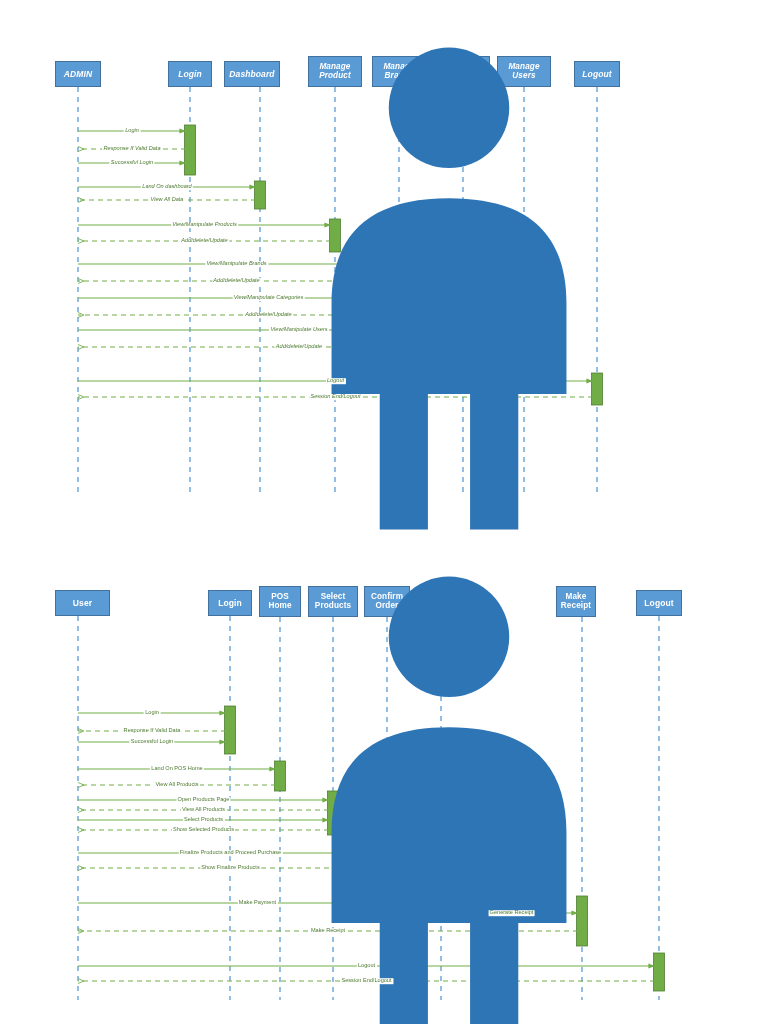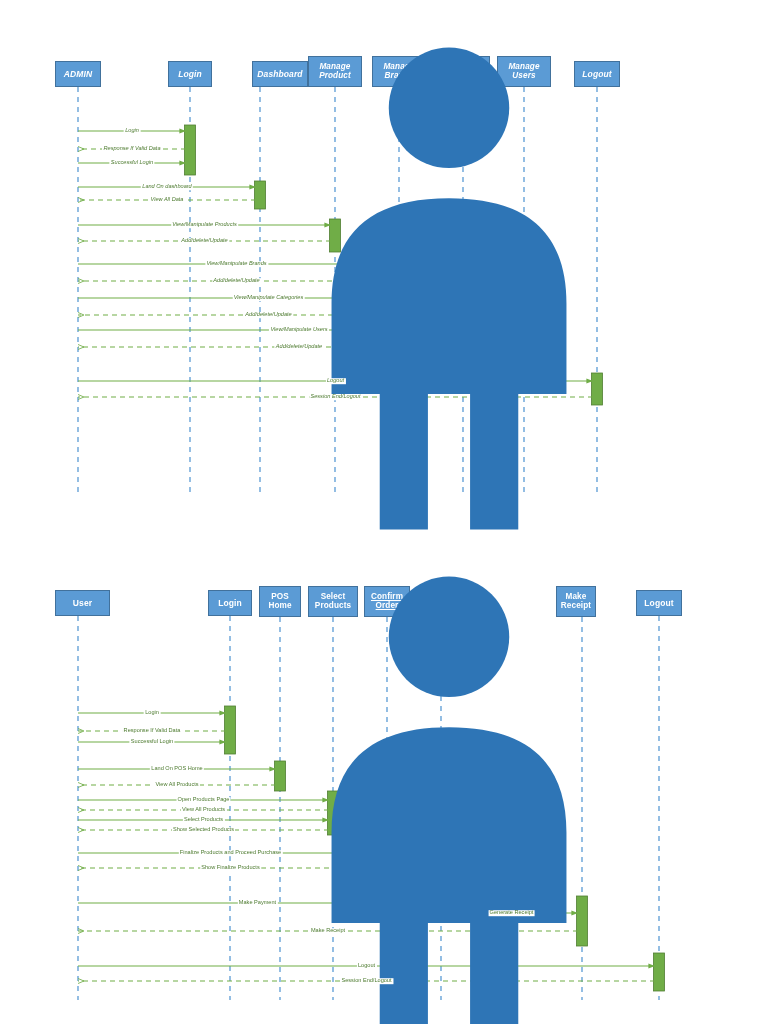--- a/index.html
+++ b/index.html
@@ -117,21 +117,21 @@
         <line x1="78" y1="381" x2="593" y2="381" stroke="#70AD47" stroke-width="1.1" marker-end="url(#svg-admin-arrow-solid)"></line>
         <line x1="593" y1="397" x2="78" y2="397" stroke="#70AD47" stroke-width="1.1" marker-end="url(#svg-admin-arrow-open)" stroke-dasharray="5,4"></line>
       </svg>
     <div id="boxes-admin">
         <div class="ll-box" style="left: 55px; top: 61px; width: 46px; height: 26px;">
           <span>ADMIN</span>
         </div>
         <div class="ll-box" style="left: 168px; top: 61px; width: 44px; height: 26px;">
           <span>Login</span>
         </div>
-        <div class="ll-box" style="left: 224px; top: 61px; width: 56px; height: 26px; margin-left: 28px;">
+        <div class="ll-box" style="left: 224px; top: 61px; width: 56px; height: 26px;">
           <span>Dashboard</span>
         </div>
         <div class="ll-box two-line" style="left: 308px; top: 56px; width: 54px; height: 31px;">
           <span>Manage<br>Product</span>
         </div>
         <div class="ll-box two-line" style="left: 372px; top: 56px; width: 54px; height: 31px;">
           <span>Manage<br>Brands</span>
         </div>
         <div class="ll-box two-line" style="left: 436px; top: 56px; width: 54px; height: 31px;">
           <span>Manage<br>Categories</span>
@@ -216,21 +216,21 @@
         </div>
         <div class="ll-box" style="left: 208px; top: 78px; width: 44px; height: 26px;">
           <span>Login</span>
         </div>
         <div class="ll-box two-line" style="left: 259px; top: 74px; width: 42px; height: 31px;">
           <span>POS<br>Home</span>
         </div>
         <div class="ll-box two-line" style="left: 308px; top: 74px; width: 50px; height: 31px;">
           <span>Select<br>Products</span>
         </div>
-        <div class="ll-box two-line" style="left: 364px; top: 74px; width: 46px; height: 31px; text-decoration: underline;">
+        <div class="ll-box two-line" style="left: 364px; top: 74px; width: 46px; height: 31px;">
           <span>Confirm<br>Order</span>
         </div>
         <div class="ll-box" style="left: 416px; top: 78px; width: 50px; height: 26px;">
           <span>Payment</span>
         </div>
         <div class="ll-box two-line" style="left: 556px; top: 74px; width: 40px; height: 31px;">
           <span>Make<br>Receipt</span>
         </div>
         <div class="ll-box" style="left: 636px; top: 78px; width: 46px; height: 26px;">
           <span>Logout</span>

